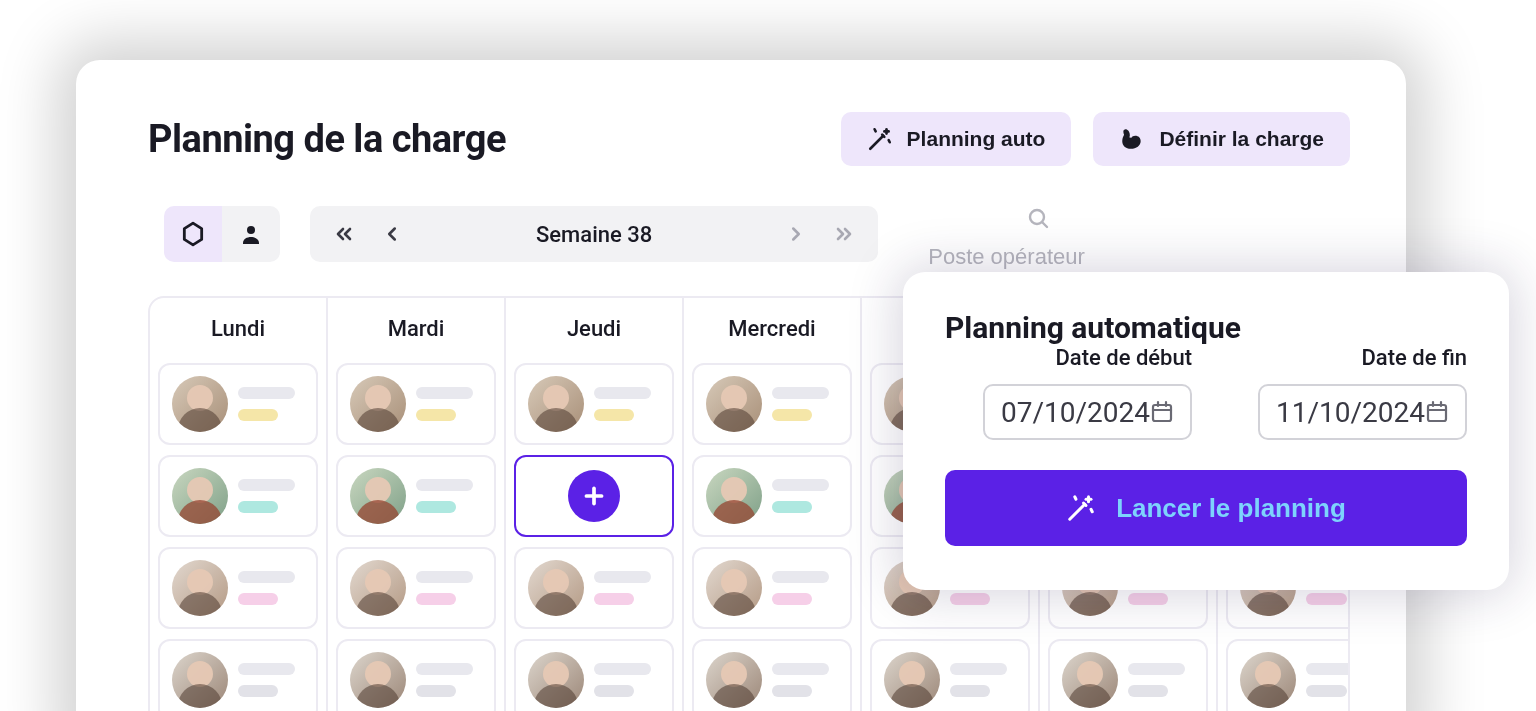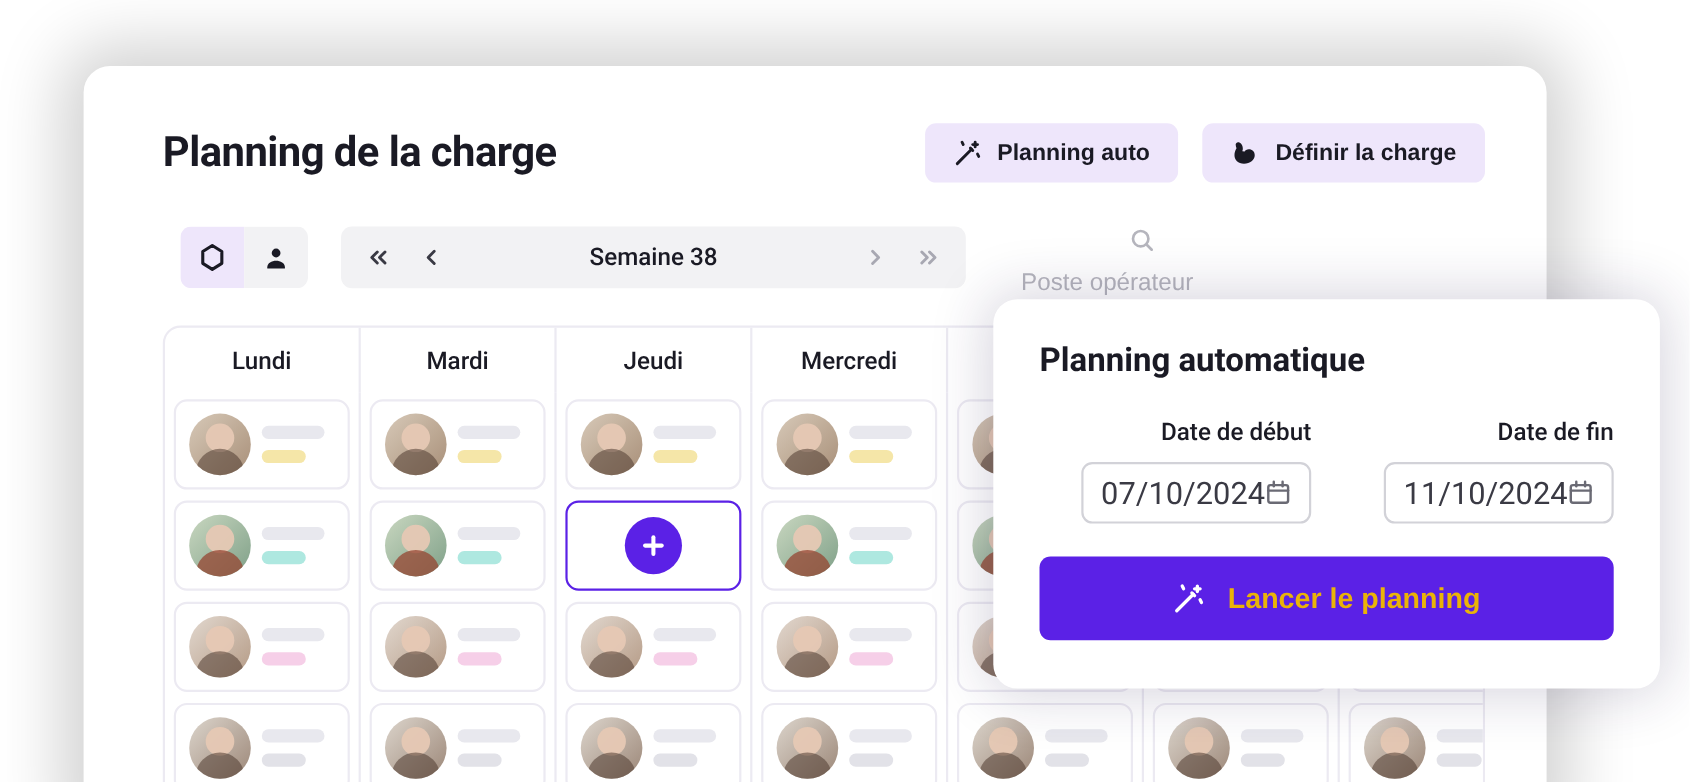--- a/index.html
+++ b/index.html
@@ -178,36 +178,35 @@
     position: absolute;
     left: 903px; top: 272px;
     width: 606px;
     background: #fff;
     border-radius: 22px;
     box-shadow: 0 0 50px 6px rgba(40,30,80,0.18);
     padding: 38px 42px 44px;
   }
   .popover h2 {
     font-size: 30px; font-weight: 700; color: #1a1a24;
-    margin-bottom: 36px;
   }
   .date-row { display:flex; gap: 28px; margin-bottom: 30px; }
   .date-field { flex:1; display:flex; flex-direction:column; gap:14px;align-items:flex-end; }
   .date-label { font-size: 22px; color: #1a1a24; font-weight: 500; }
   .date-input {
     display:flex; align-items:center; justify-content:space-between;
     border: 2px solid #d2d2d8; border-radius: 10px;
     height: 56px; padding: 0 16px;
     font-size: 28px; color: #3a3a44;
     cursor: pointer;
   }
   .launch-btn {
     display:flex; align-items:center; justify-content:center; gap:20px;
     width: 100%; height: 76px;
-    background: #5b21e6; color:#eab308;
+    background: #5b21e6; color:#7dd3fc;
     border:none; border-radius: 10px;
     font-size: 26px; font-weight: 600;
     cursor: pointer;
   }
 
   svg { display:block; }
 </style>
 </head>
 <body>
 

